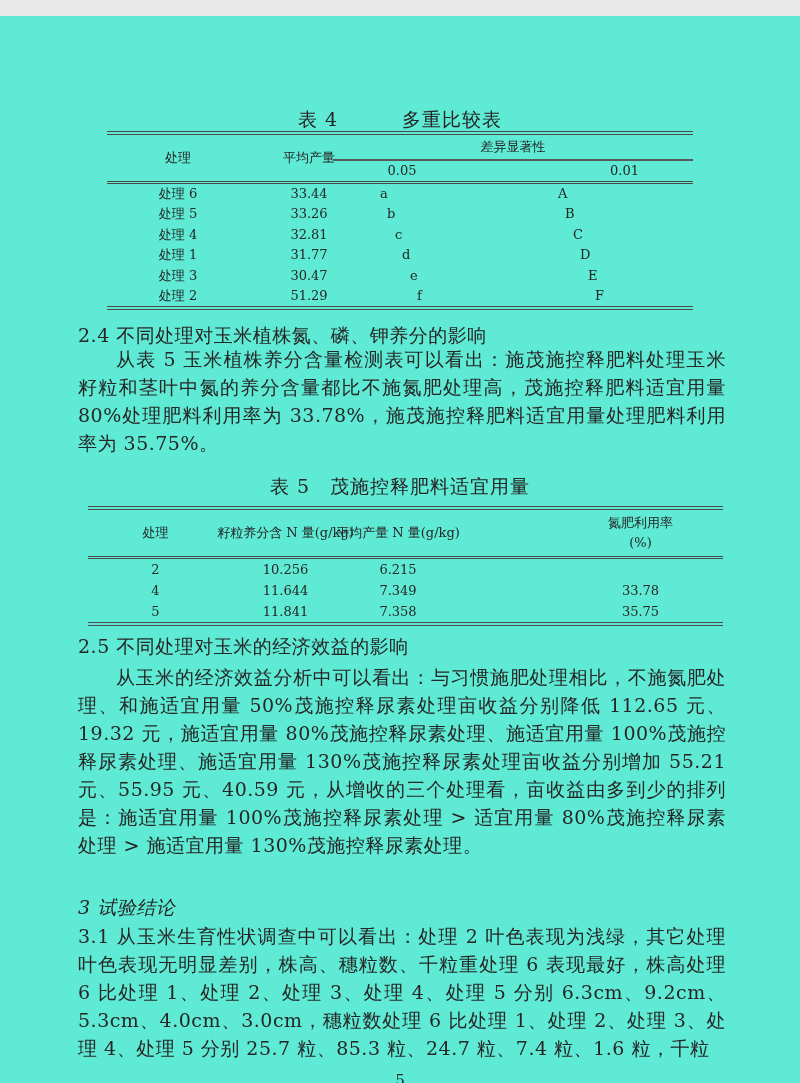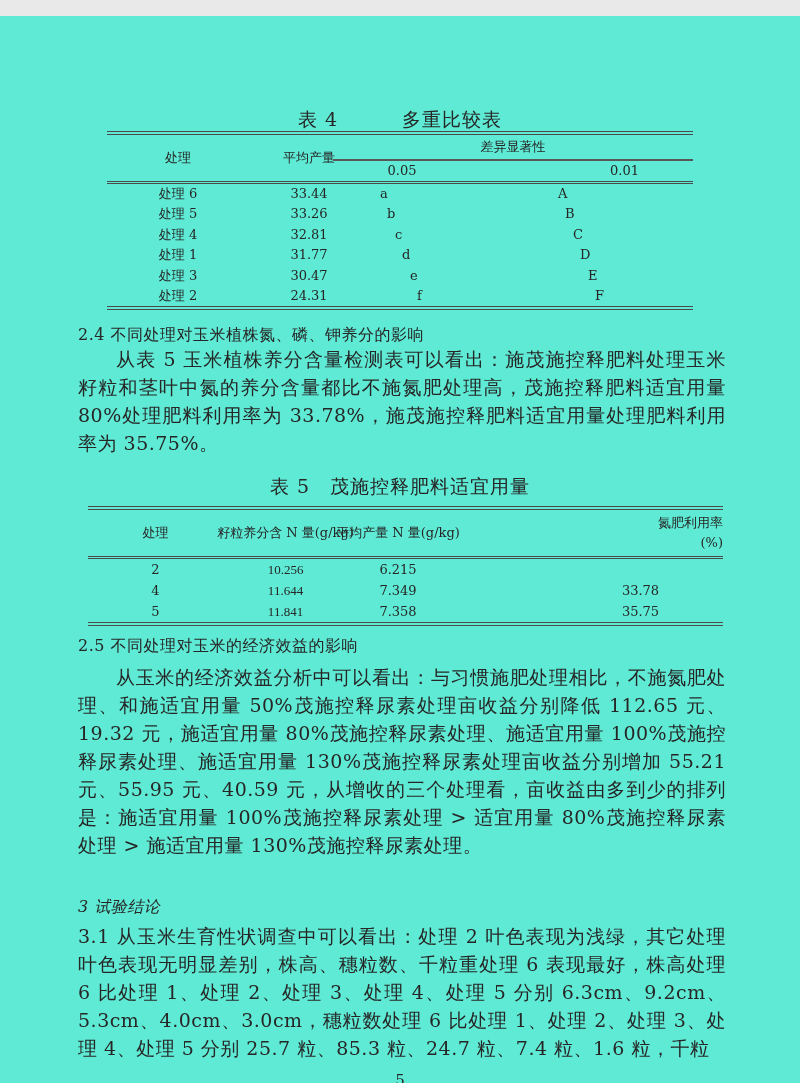--- a/index.html
+++ b/index.html
@@ -4,21 +4,21 @@
 <style>
   html,body{margin:0;padding:0;background:#e9e9e9;}
   .page{
     position:relative;width:800px;height:1083px;margin:16px auto;
     background:#5eead4;color:#262626;
     font-family:"DejaVu Serif","Liberation Serif",serif;
     overflow:hidden;
   }
   .abs{position:absolute;}
   
-  .heading{left:78px;width:650px;font-size:16px;line-height:28px;letter-spacing:.5px;}
+  .heading{left:78px;width:650px;font-size:19px;line-height:28px;letter-spacing:.5px;}
   .para{left:78px;width:648px;font-size:19px;line-height:28px;text-align:justify;letter-spacing:.5px;}
   .indent{text-indent:2em;}
   .tbl-title{left:0;width:800px;text-align:center;font-size:19px;letter-spacing:1px;}
   .tbl-title .lbl4{margin-right:64px;}
   .tbl-title .lbl5{margin-right:20px;}
   
   .scan-table{font-size:13px;border-top:4px double #4b4b4b;border-bottom:4px double #4b4b4b;}
   .thead{position:relative;height:46px;border-bottom:3px double #4b4b4b;}
   .cell{position:absolute;display:flex;align-items:center;justify-content:center;text-align:center;}
   
@@ -33,24 +33,24 @@
   .t4-row .rc1{position:absolute;left:0;width:142px;text-align:center;}
   .t4-row .rc2{position:absolute;left:142px;width:120px;text-align:center;}
   .t4-row .rl{position:absolute;}
   .s0a{left:273px}.s1a{left:280px}.s2a{left:288px}.s3a{left:295px}.s4a{left:303px}.s5a{left:310px}
   .s0b{left:451px}.s1b{left:458px}.s2b{left:466px}.s3b{left:473px}.s4b{left:481px}.s5b{left:488px}
   
   .t5{left:88px;top:490px;width:635px;}
   .t5 .c1{left:0;top:0;width:135px;height:46px;}
   .t5 .c2{left:120px;top:0;width:155px;height:46px;text-align:right;}
   .t5 .c3{left:240px;top:0;width:140px;height:46px;}
-  .t5 .c4{left:470px;top:0;width:165px;height:46px;flex-direction:column;line-height:20px;align-items:flex-end;}
+  .t5 .c4{left:470px;top:0;width:165px;height:46px;flex-direction:column;line-height:20px;}
   .t5-row{position:relative;height:21px;line-height:21px;}
   .t5-row .rc1{position:absolute;left:0;width:135px;text-align:center;}
-  .t5-row .rc2{position:absolute;left:120px;width:155px;text-align:center;font-family:Liberation Serif, serif;}
+  .t5-row .rc2{position:absolute;left:120px;width:155px;text-align:center;}
   .t5-row .rc3{position:absolute;left:240px;width:140px;text-align:center;}
   .t5-row .rc4{position:absolute;left:470px;width:165px;text-align:center;}
   
   .footer{left:0;top:1055px;width:800px;text-align:center;font-size:15px;}
 </style>
 </head>
 <body>
 
 <div class="page">
 
@@ -93,21 +93,21 @@
         <span class="rl s3b">D</span>
       </div>
       <div class="t4-row">
         <span class="rc1">处理 3</span>
         <span class="rc2">30.47</span>
         <span class="rl s4a">e</span>
         <span class="rl s4b">E</span>
       </div>
       <div class="t4-row">
         <span class="rc1">处理 2</span>
-        <span class="rc2">24.31</span>
+        <span class="rc2">51.29</span>
         <span class="rl s5a">f</span>
         <span class="rl s5b">F</span>
       </div>
     </div>
   </div>
 
   <div class="abs heading" style="top:305px;">2.4 不同处理对玉米植株氮、磷、钾养分的影响</div>
   <div class="abs para indent" style="top:329px;">从表 5 玉米植株养分含量检测表可以看出：施茂施控释肥料处理玉米籽粒和茎叶中氮的养分含量都比不施氮肥处理高，茂施控释肥料适宜用量 80%处理肥料利用率为 33.78%，施茂施控释肥料适宜用量处理肥料利用率为 35.75%。</div>
 
   <div class="abs tbl-title" style="top:458px;">

